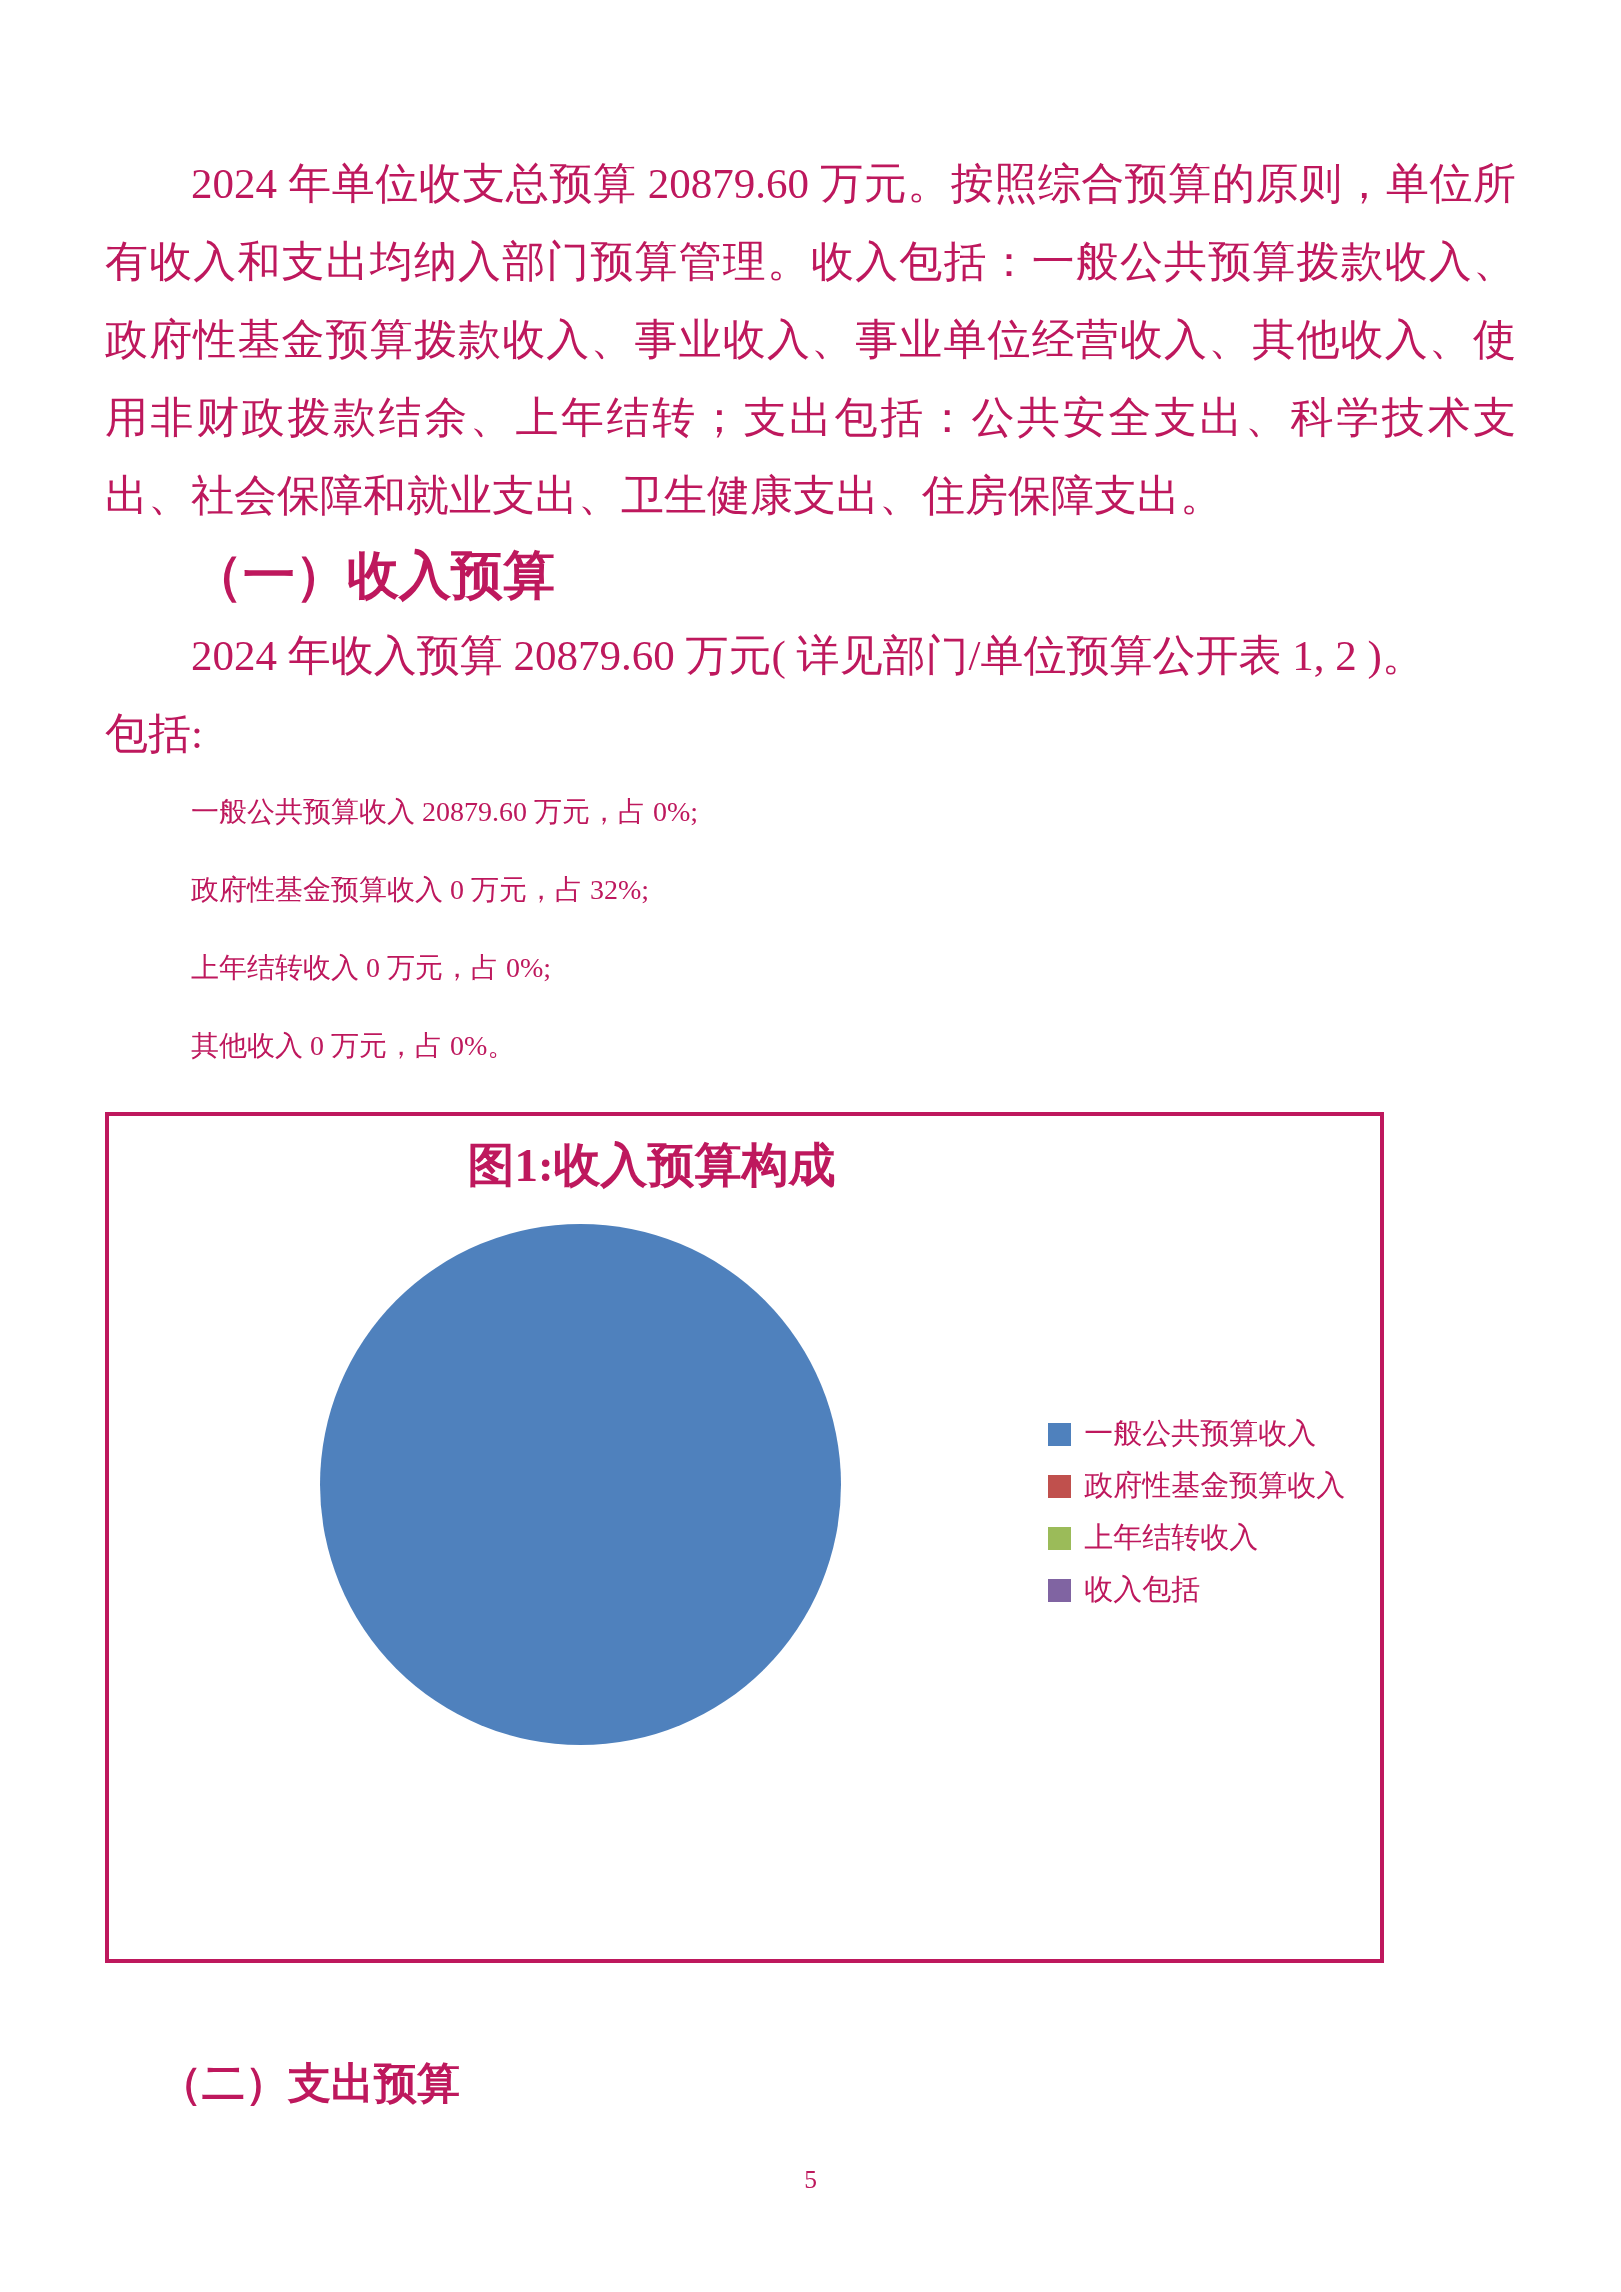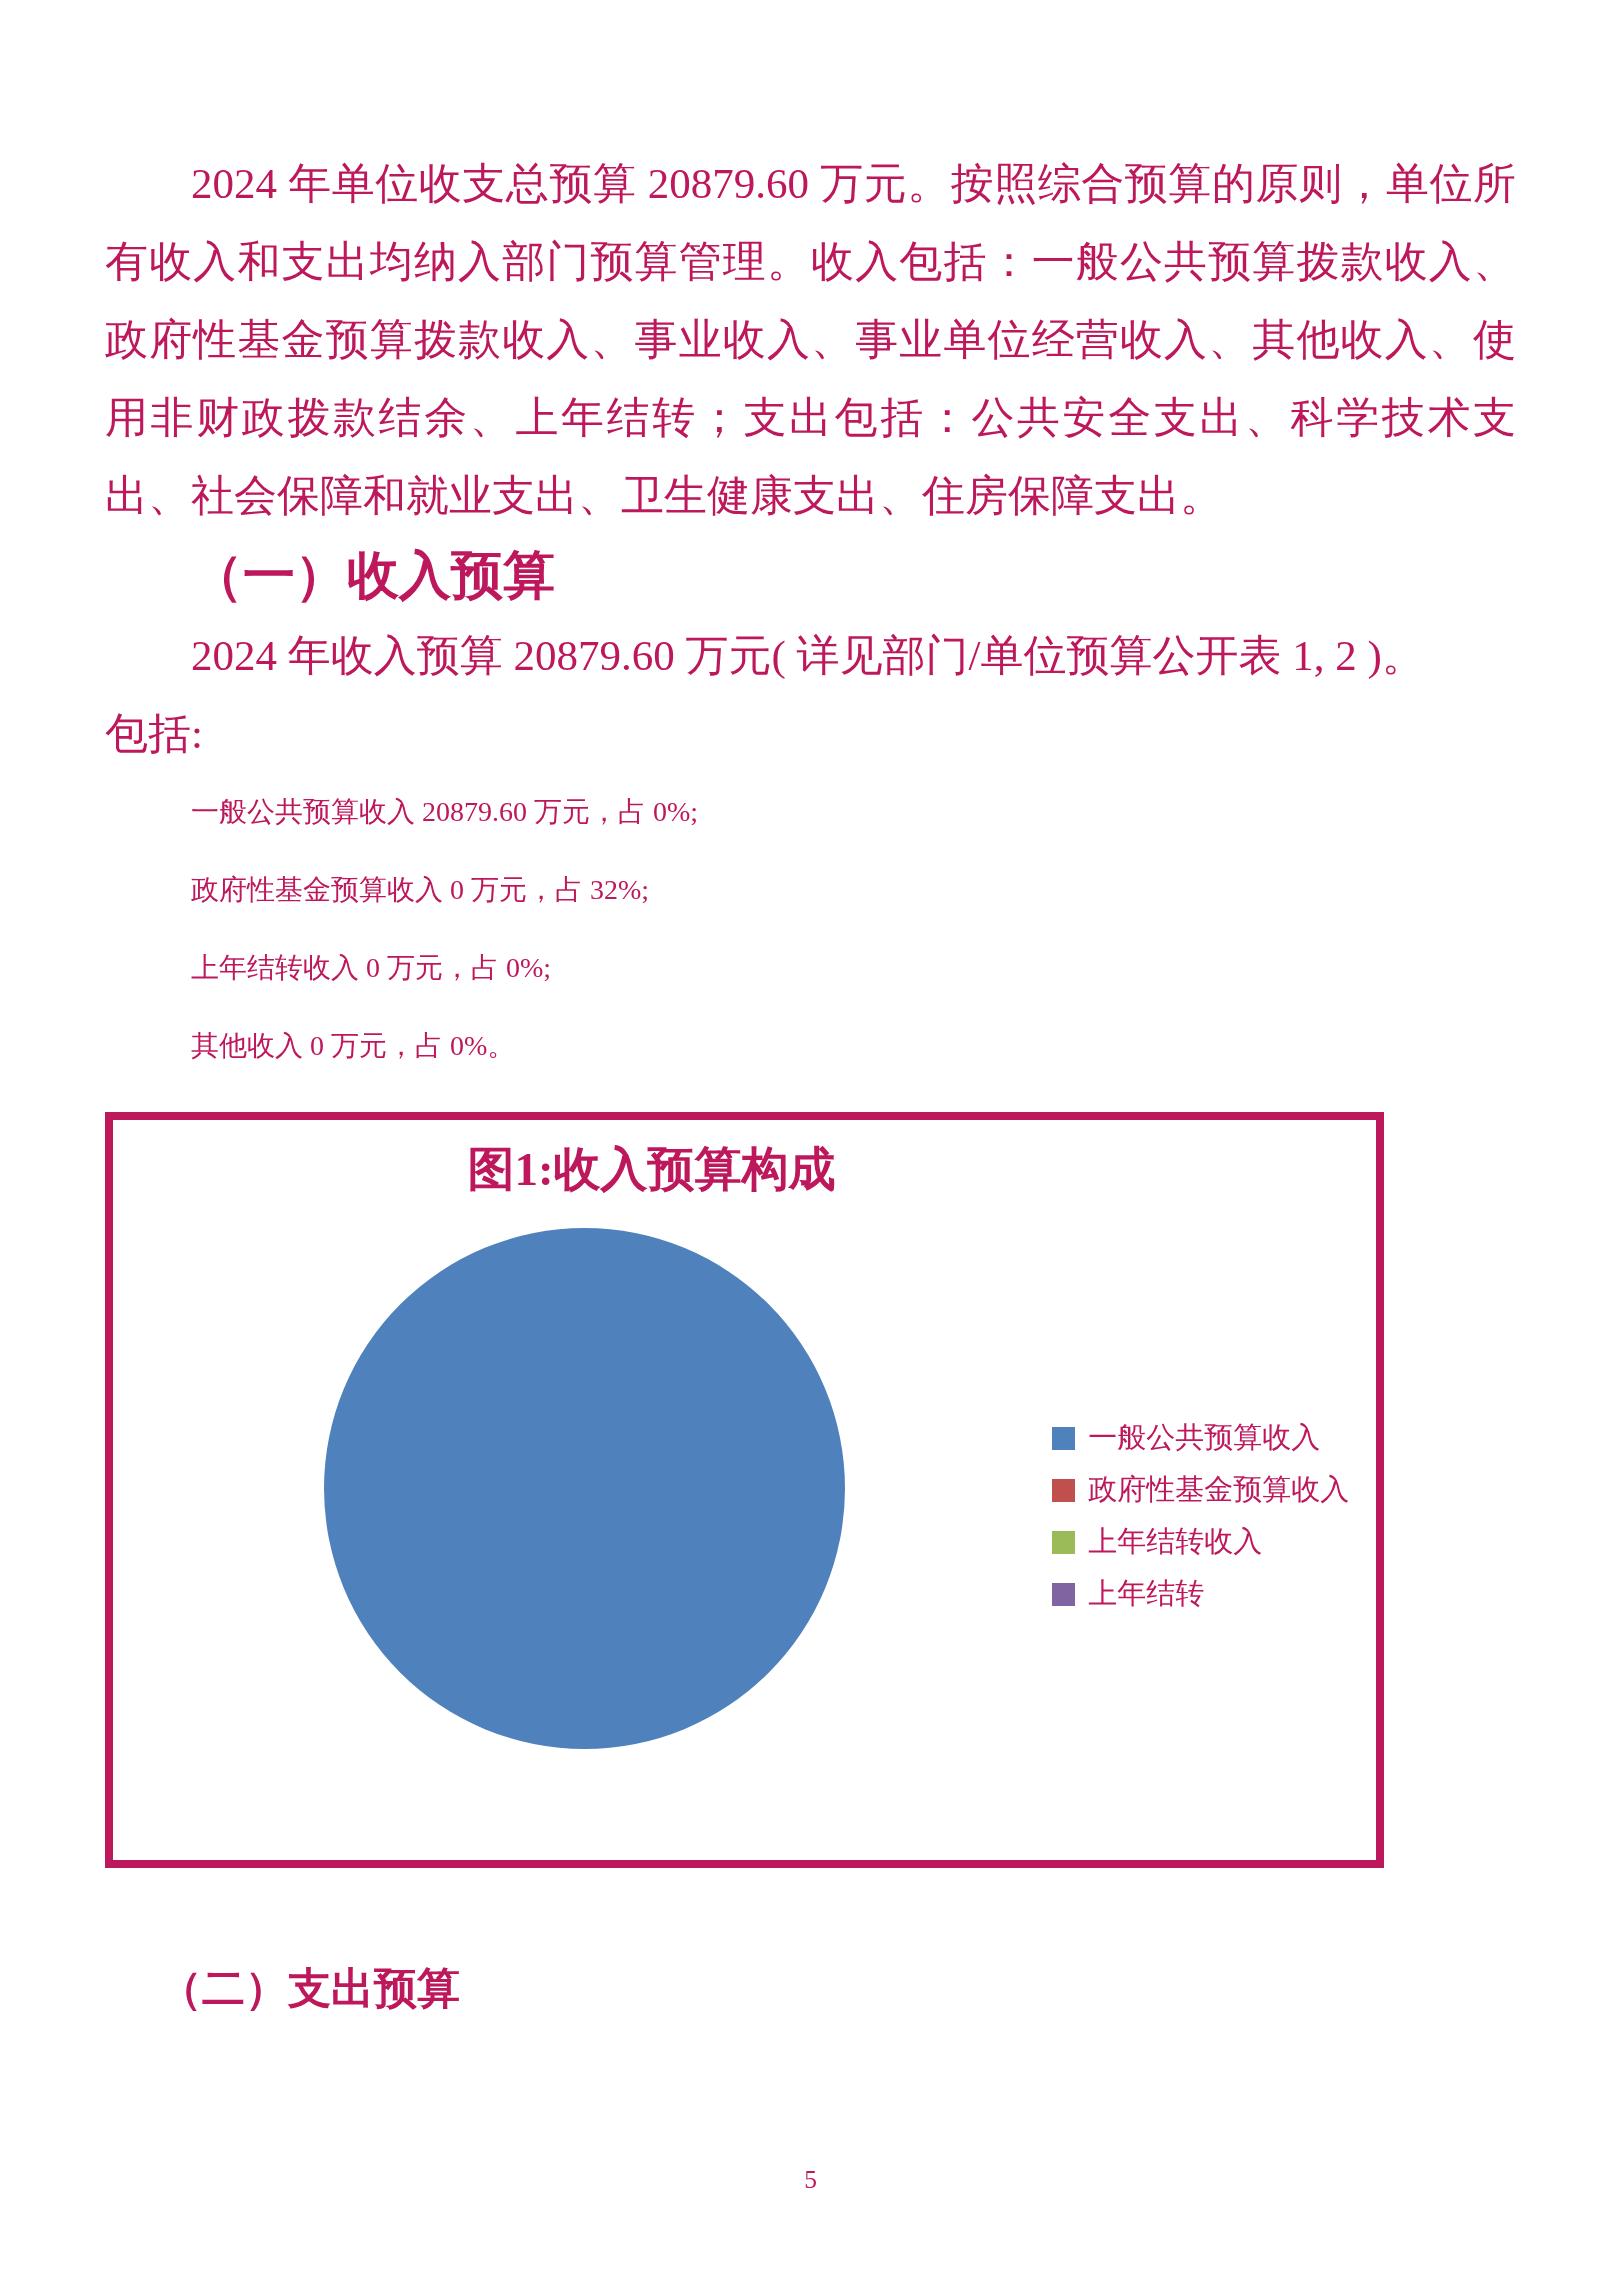--- a/index.html
+++ b/index.html
@@ -9,22 +9,22 @@
     background:#ffffff;color:#be185d;
     font-family:"Liberation Serif", serif;
     overflow:hidden;
   }
   .content{position:absolute;left:105px;top:145px;width:1411px;}
   .para{font-size:43px;line-height:78px;text-align:justify;margin:0;}
   .indent{text-indent:86px;}
   .heading{font-size:52px;line-height:82px;font-weight:bold;text-indent:86px;margin:0;}
   .item{font-size:28px;line-height:78px;text-indent:86px;margin:0;}
   .chart-box{
-    position:relative;margin-top:27.4px;width:1279px;height:756px;
-    border:8px solid #be185d;box-sizing:border-box;background:#ffffff;
+    position:relative;margin-top:27.4px;width:1279px;height:851px;
+    border:4px solid #be185d;box-sizing:border-box;background:#ffffff;
   }
   .chart-title{
     position:absolute;top:17.6px;left:0;right:186px;
     text-align:center;font-size:47px;font-weight:bold;
     font-family:"Liberation Serif", serif;
   }
   .pie{
     position:absolute;left:211px;top:108px;
     width:521px;height:521px;border-radius:50%;
   }
@@ -72,21 +72,21 @@
         <div class="legend-row">
           <span class="swatch" style="background-color: rgb(192, 80, 77);"></span>
           <span class="legend-label">政府性基金预算收入</span>
         </div>
         <div class="legend-row">
           <span class="swatch" style="background-color: rgb(155, 187, 89);"></span>
           <span class="legend-label">上年结转收入</span>
         </div>
         <div class="legend-row">
           <span class="swatch" style="background-color: rgb(128, 100, 162);"></span>
-          <span class="legend-label">上年结转</span>
+          <span class="legend-label">收入包括</span>
         </div>
       </div>
     </div>
 
     <p class="heading2">（二）支出预算</p>
   </div>
 
   <div class="page-number">5</div>
 </div>
 

